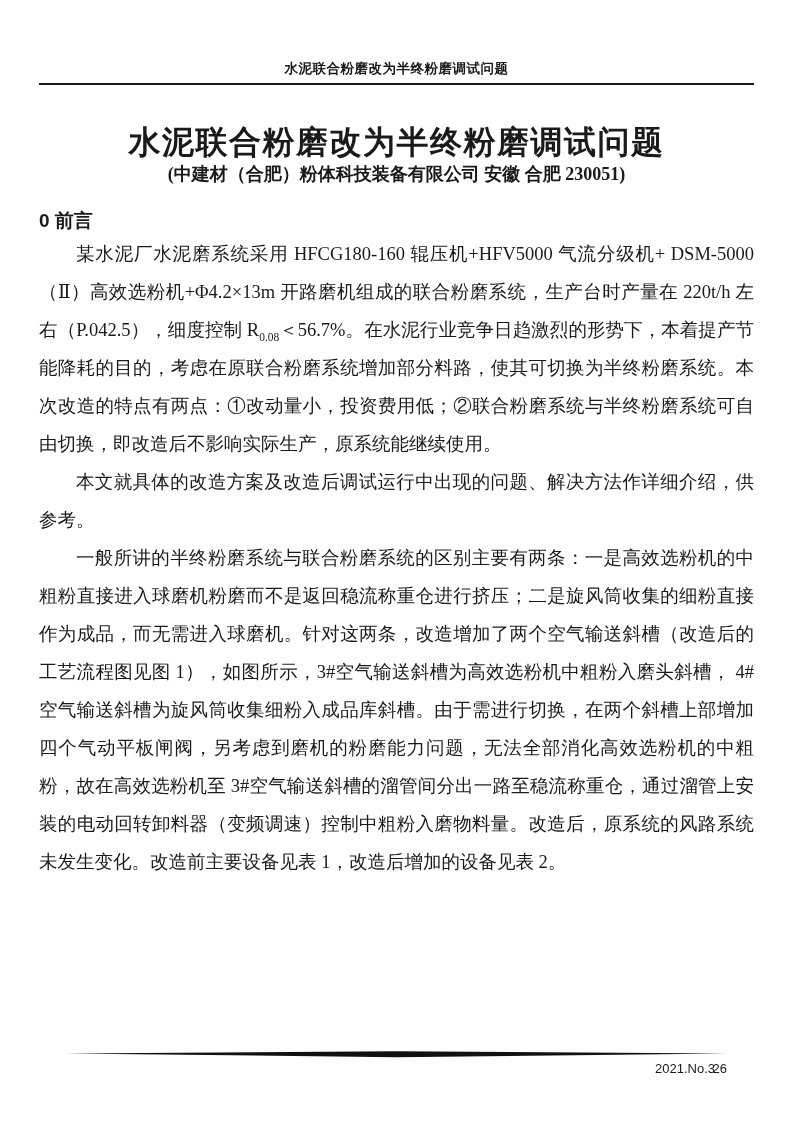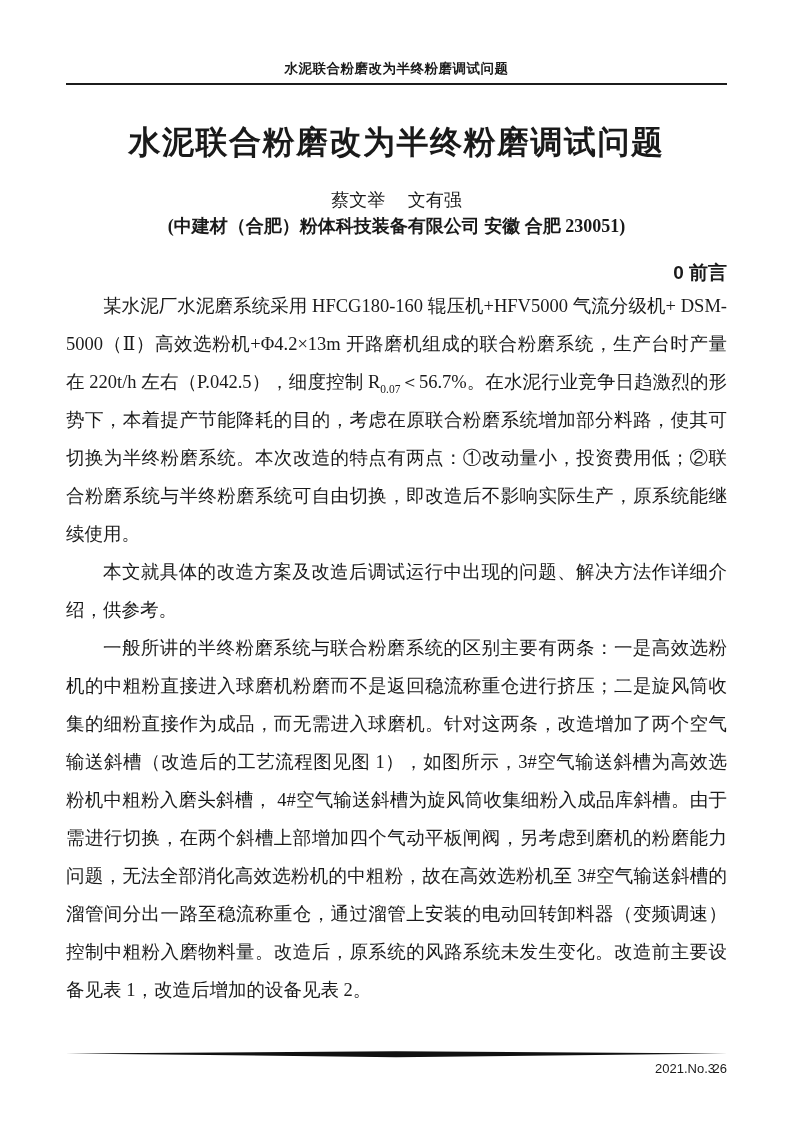--- a/index.html
+++ b/index.html
@@ -5,21 +5,21 @@
   html, body { margin: 0; padding: 0; background: #ffffff; }
   .page {
     position: relative;
     width: 793px;
     height: 1122px;
     background: #ffffff;
     overflow: hidden;
     color: #1a1a1a;
     font-family: "Liberation Serif", "DejaVu Serif", serif;
   }
-  .content { margin: 0 66px; }
+  .content { margin: 0 39px; }
 
   
   .running-head {
     padding-top: 60px;
     text-align: center;
     font-family: "Liberation Sans", "DejaVu Sans", sans-serif;
     font-weight: bold;
     font-size: 13.5px;
     line-height: 18px;
     letter-spacing: 0.5px;
@@ -53,21 +53,20 @@
     line-height: 26px;
     font-weight: bold;
   }
 
   
   .sec-heading {
     font-family: "Liberation Sans", "DejaVu Sans", sans-serif;
     font-weight: bold;
     font-size: 19px;
     line-height: 28px;
-    text-align: right;
   }
   .sec-heading.first { margin-top: 20px; }
   .sec-heading.second { margin-top: 8px; }
 
   p.body-par {
     margin: 0;
     font-size: 18.5px;
     line-height: 38px;
     text-align: justify;
     text-indent: 37px;
@@ -109,27 +108,26 @@
 <body>
 
 <div class="page">
   <div class="content">
 
     <div class="running-head">水泥联合粉磨改为半终粉磨调试问题</div>
     <div class="head-rule"></div>
 
     <div class="article-title">水泥联合粉磨改为半终粉磨调试问题</div>
 
-    <div class="authors">蔡文举　 文有强</div>
 
     <div class="affiliation">(中建材（合肥）粉体科技装备有限公司 安徽 合肥 230051)</div>
 
     <div class="sec-heading first">0 前言</div>
 
-    <p class="body-par"><span>某水泥厂水泥磨系统采用 HFCG180-160 辊压机+HFV5000 气流分级机+ DSM-5000（Ⅱ）高效选粉机+Φ4.2×13m 开路磨机组成的联合粉磨系统，生产台时产量在 220t/h 左右（P.042.5），细度控制 R</span><sub>0.07</sub><span>＜56.7%。在水泥行业竞争日趋激烈的形势下，本着提产节能降耗的目的，考虑在原联合粉磨系统增加部分料路，使其可切换为半终粉磨系统。本次改造的特点有两点：①改动量小，投资费用低；②联合粉磨系统与半终粉磨系统可自由切换，即改造后不影响实际生产，原系统能继续使用。</span></p>
+    <p class="body-par"><span>某水泥厂水泥磨系统采用 HFCG180-160 辊压机+HFV5000 气流分级机+ DSM-5000（Ⅱ）高效选粉机+Φ4.2×13m 开路磨机组成的联合粉磨系统，生产台时产量在 220t/h 左右（P.042.5），细度控制 R</span><sub>0.08</sub><span>＜56.7%。在水泥行业竞争日趋激烈的形势下，本着提产节能降耗的目的，考虑在原联合粉磨系统增加部分料路，使其可切换为半终粉磨系统。本次改造的特点有两点：①改动量小，投资费用低；②联合粉磨系统与半终粉磨系统可自由切换，即改造后不影响实际生产，原系统能继续使用。</span></p>
 
     <p class="body-par">本文就具体的改造方案及改造后调试运行中出现的问题、解决方法作详细介绍，供参考。</p>
 
 
     <p class="body-par">一般所讲的半终粉磨系统与联合粉磨系统的区别主要有两条：一是高效选粉机的中粗粉直接进入球磨机粉磨而不是返回稳流称重仓进行挤压；二是旋风筒收集的细粉直接作为成品，而无需进入球磨机。针对这两条，改造增加了两个空气输送斜槽（改造后的工艺流程图见图 1），如图所示，3#空气输送斜槽为高效选粉机中粗粉入磨头斜槽， 4#空气输送斜槽为旋风筒收集细粉入成品库斜槽。由于需进行切换，在两个斜槽上部增加四个气动平板闸阀，另考虑到磨机的粉磨能力问题，无法全部消化高效选粉机的中粗粉，故在高效选粉机至 3#空气输送斜槽的溜管间分出一路至稳流称重仓，通过溜管上安装的电动回转卸料器（变频调速）控制中粗粉入磨物料量。改造后，原系统的风路系统未发生变化。改造前主要设备见表 1，改造后增加的设备见表 2。</p>
 
   </div>
 
   <div class="footer">
     <svg class="footer-rule-svg" viewBox="0 0 661 7" preserveAspectRatio="none">

